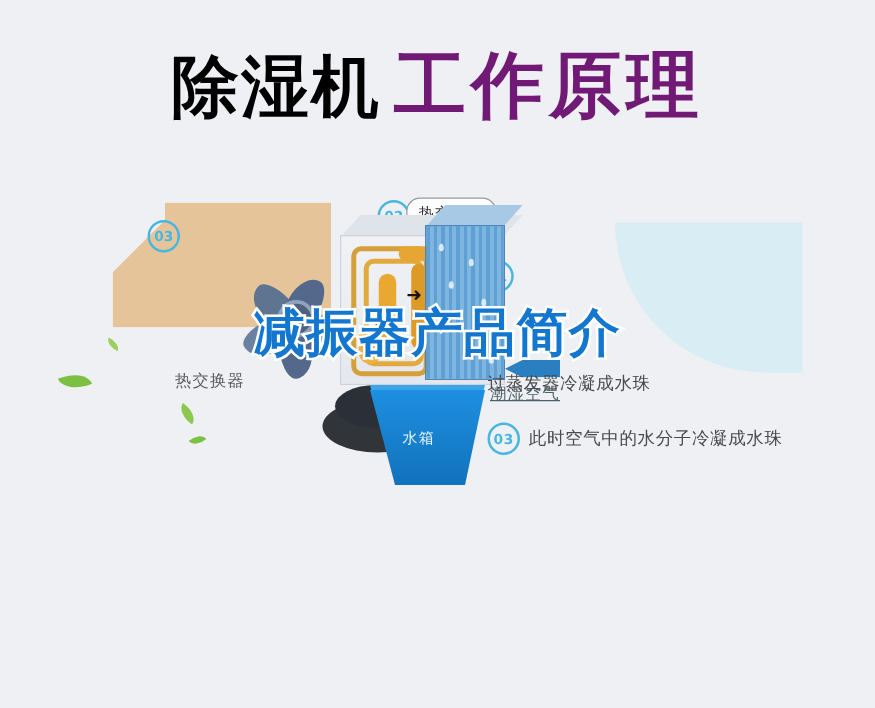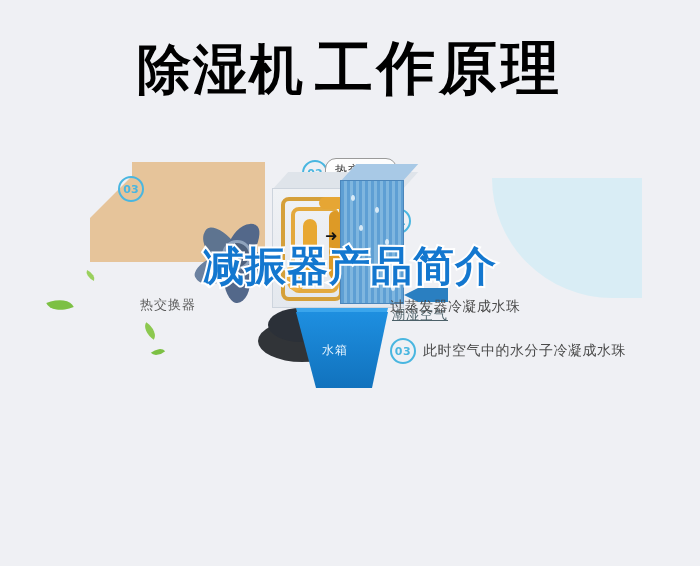--- a/index.html
+++ b/index.html
@@ -17,21 +17,21 @@
     position:absolute;left:0;top:30px;width:700px;
     text-align:center;
     white-space:nowrap;
   }
   .header .t1{
     font-size:54px;font-weight:bold;color:#000000;
     letter-spacing:2px;
     font-family:"DejaVu Sans","Liberation Sans",sans-serif;
   }
   .header .t2{
-    font-size:58px;font-weight:bold;color:#000000;
+    font-size:58px;font-weight:bold;color:#701a75;
     letter-spacing:4px;margin-left:10px;
     font-family:"DejaVu Sans","Liberation Sans",sans-serif;
   }
 
   
   .stage{position:absolute;left:0;top:120px;width:700px;height:290px;}
 
   
   .swoosh{
     position:absolute;right:-40px;top:2px;width:330px;height:180px;

